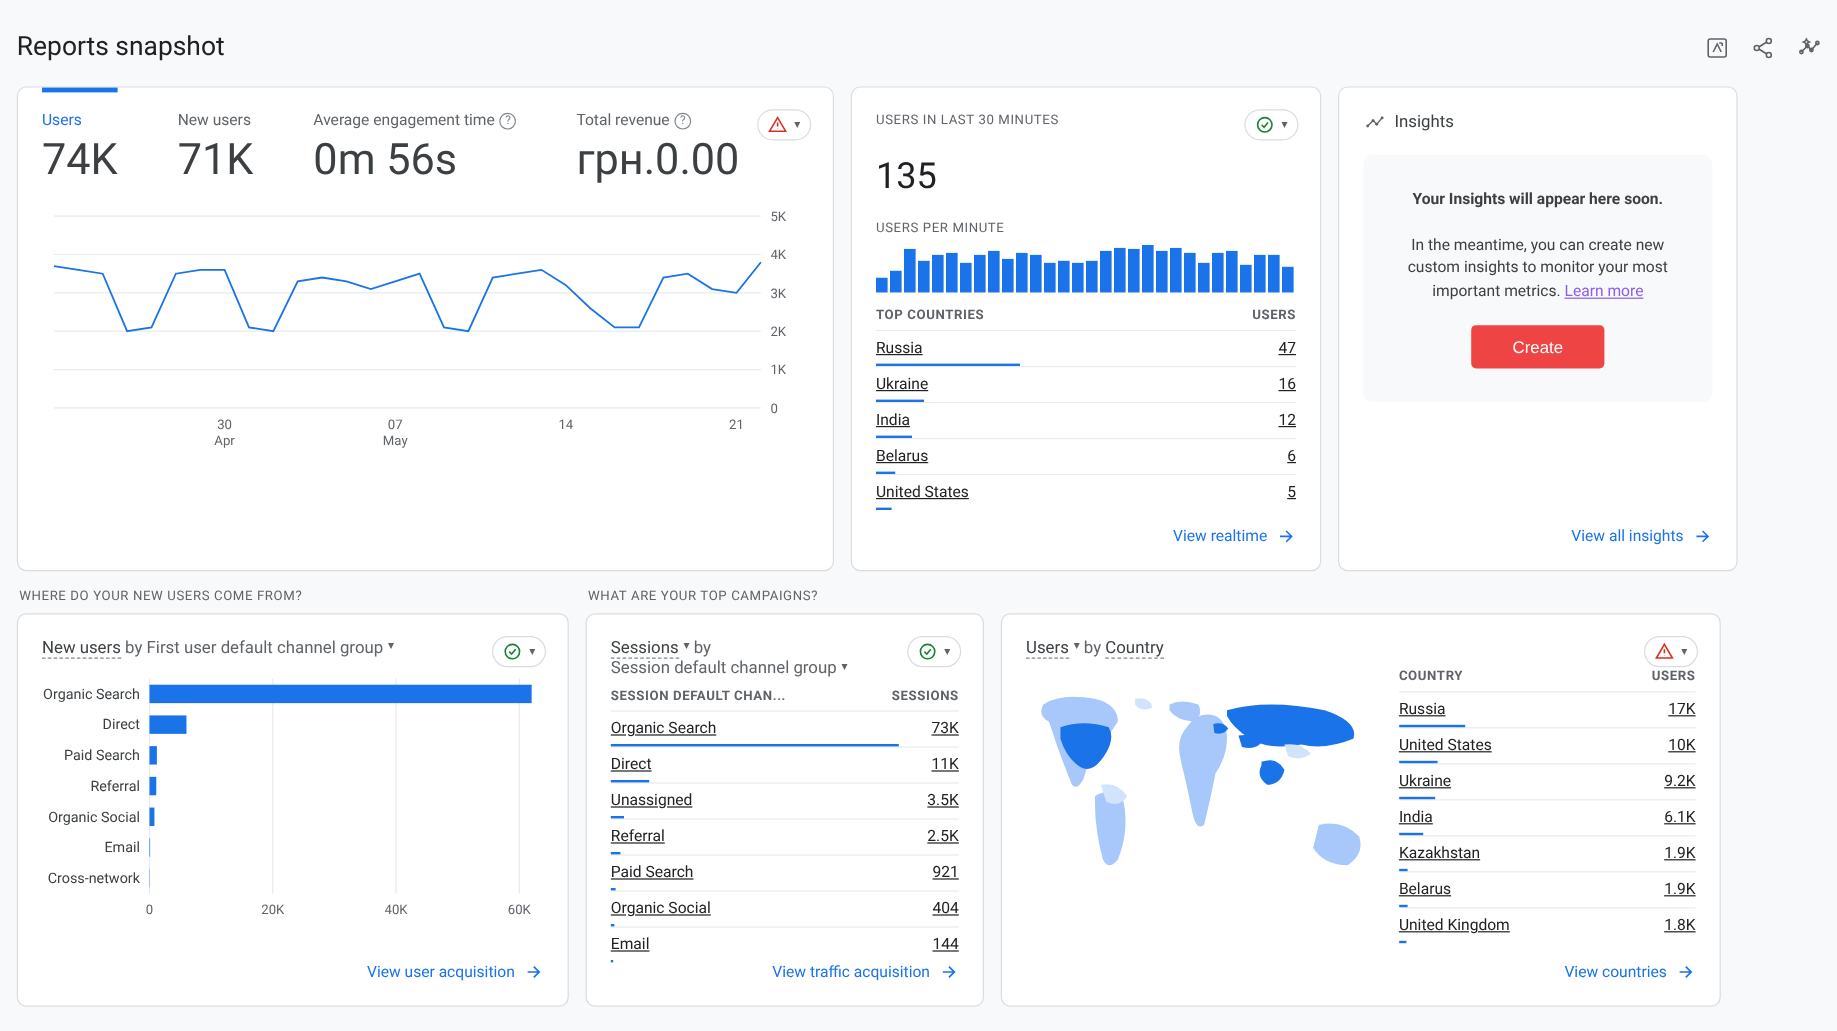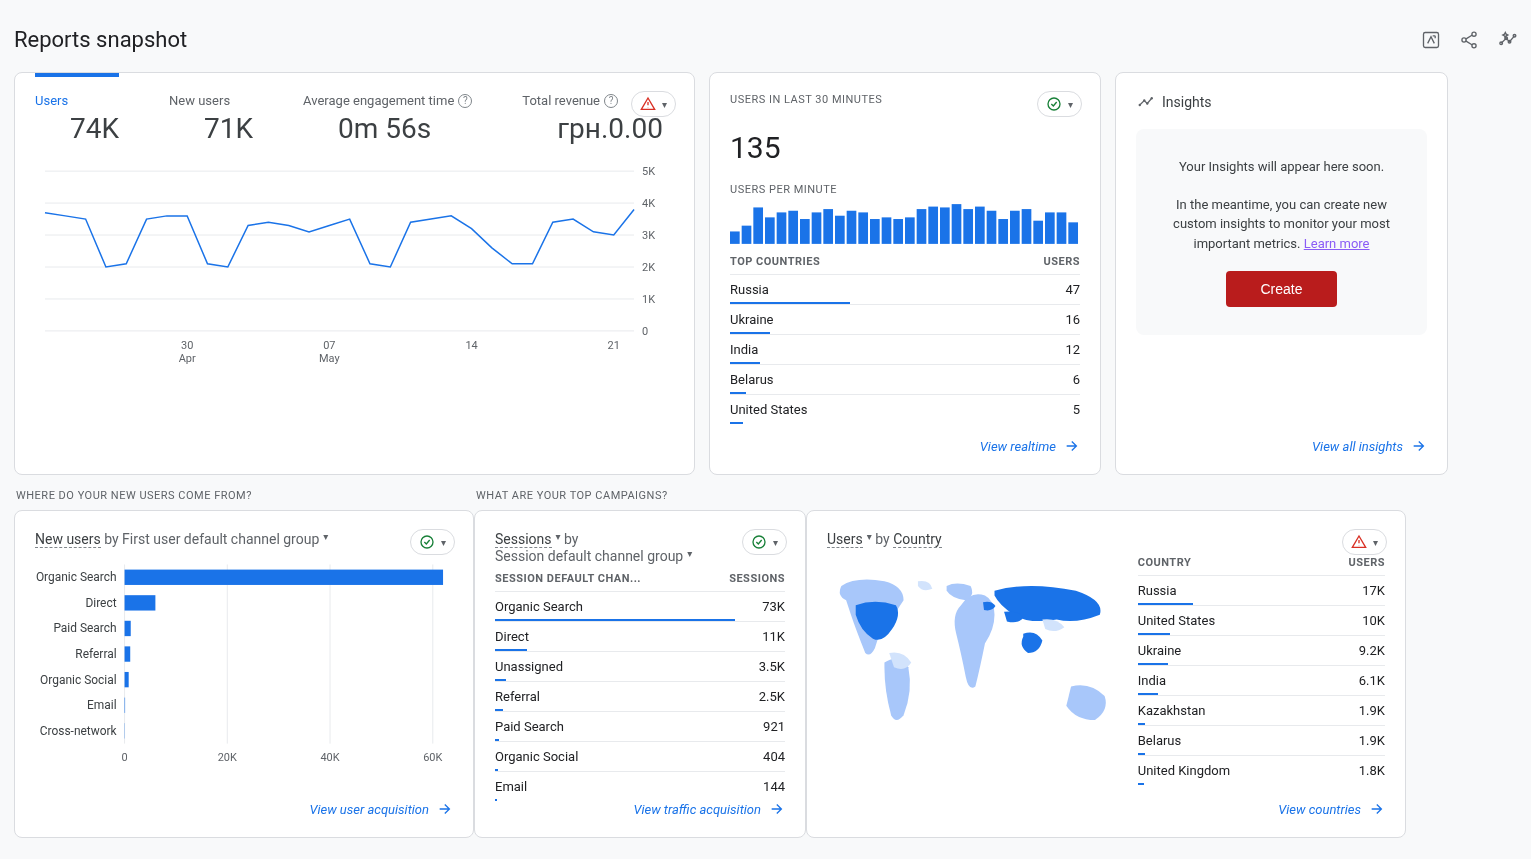--- a/index.html
+++ b/index.html
@@ -7,44 +7,44 @@
   .header { display: flex; justify-content: space-between; align-items: center; padding: 12px 14px 20px; margin-top: 15px; }
   .header h1 { font-size: 22px; font-weight: 400; color: #202124; }
   .header-icons { display: flex; gap: 18px; }
   .header-icons svg { width: 20px; height: 20px; stroke: #5f6368; fill: none; stroke-width: 1.6; cursor: pointer; }
   .grid { display: grid; grid-template-columns: 681px 392px 333px; gap: 14px; padding: 0 14px 14px; }
   .card { background: #fff; border: 1px solid #dadce0; border-radius: 8px; padding: 20px; position: relative; }
   .metrics-row { display: flex; gap: 50px; }
   .metric { display: flex; flex-direction: column; gap: 4px; }
   .metric-label { font-size: 13px; color: #5f6368; display: flex; gap: 4px; align-items: center; }
   .metric-label.active { color: #1a73e8; }
-  .metric-value { font-size: 28px; font-weight: 400; color: #3c4043; margin-left: 35px; }
+  .metric-value { font-size: 36px; font-weight: 400; color: #3c4043; }
   .metric.active { border-top: 4px solid #1a73e8; margin-top: -20px; padding-top: 16px; }
   .help-icon { display: inline-flex; width: 14px; height: 14px; border: 1px solid #80868b; border-radius: 50%; color: #80868b; font-size: 10px; align-items: center; justify-content: center; }
   .chip { position: absolute; top: 18px; right: 18px; display: inline-flex; align-items: center; gap: 6px; border: 1px solid #dadce0; border-radius: 16px; padding: 4px 8px; font-size: 12px; cursor: pointer; }
   .chip svg { width: 16px; height: 16px; }
   .chip .chev { font-size: 10px; color: #5f6368; }
   svg.line-chart { width: 100%; height: 210px; margin-top: 16px; }
   .realtime-title { font-size: 11px; letter-spacing: 0.5px; color: #5f6368; text-transform: uppercase; }
   .realtime-value { font-size: 30px; font-weight: 400; margin-top: 24px; }
   .subhead { font-size: 11px; letter-spacing: 0.5px; color: #5f6368; text-transform: uppercase; margin-top: 18px; margin-bottom: 8px; }
   svg.spark { width: 100%; height: 40px; }
   .table-head { display: flex; justify-content: space-between; font-size: 11px; letter-spacing: 0.5px; color: #5f6368; text-transform: uppercase; padding: 6px 0; margin-top: 2px; font-weight: bold;}
-  .trow { display: flex; justify-content: space-between; padding: 7px 0; border-top: 1px solid #e8eaed; font-size: 13px; }
+  .trow { display: flex; justify-content: space-between; padding: 7px 0; border-top: 1px solid #e8eaed; font-size: 13px; text-decoration: underline; }
   .trow .bar-under { position: relative; }
   .trow .bar-under::after { content: ""; position: absolute; left: 0; bottom: -7px; height: 2px; background: #1a73e8; width: var(--w, 0); }
-  .card-link { text-align: right; margin-top: 14px; color: #1a73e8; font-size: 13px; display: flex; align-items: center; justify-content: flex-end; gap: 8px; cursor: pointer; font-style: italic; }
+  .card-link { text-align: right; margin-top: 14px; color: #1a73e8; font-size: 13px; display: flex; align-items: center; justify-content: flex-end; gap: 8px; cursor: pointer; }
   .card-link svg { width: 16px; height: 16px; fill: #1a73e8; }
   .insights-head { display: flex; align-items: center; gap: 8px; font-size: 14px; color: #3c4043; }
   .insights-box { background: #f8f9fa; border-radius: 8px; padding: 28px 20px; text-align: center; margin-top: 18px; }
   .insights-box p { font-size: 13px; color: #3c4043; line-height: 1.5; }
   .insights-box a { color: #8b5cf6; text-decoration: underline; cursor: pointer; }
-  .btn-primary { background: #b91c1c; color: #fff; border: none; border-radius: 4px; padding: 10px 34px; font-size: 14px; cursor: pointer; margin-top: 18px; }
+  .btn-primary { background: #ef4444; color: #fff; border: none; border-radius: 4px; padding: 10px 34px; font-size: 14px; cursor: pointer; margin-top: 18px; }
   .section-label { font-size: 11px; letter-spacing: 0.5px; color: #5f6368; text-transform: uppercase; padding: 0 0 8px 2px; }
-  .grid2 { display: grid; grid-template-columns: 460px 332px 600px; gap: 0; padding: 0 14px 14px; align-items: stretch; }
+  .grid2 { display: grid; grid-template-columns: 460px 332px 600px; gap: 14px; padding: 0 14px 14px; align-items: stretch; }
   .col { display: flex; flex-direction: column; }
   .card-title { font-size: 14px; color: #5f6368; }
   .card-title .dim { color: #5f6368; }
   .card-title .und { border-bottom: 1px dashed #80868b; color: #3c4043;}
   .drop { display: inline-flex; gap: 4px; cursor: pointer; }
   .drop::after { content: "▾"; font-size: 10px; color: #5f6368; }
   svg.hbar { width: 100%; height: 210px; margin-top: 12px; }
   .usercountry { display: flex; gap: 14px; }
   .map { flex: 1.2; }
   .country-table { flex: 1; }
@@ -211,21 +211,21 @@
       <svg width="18" height="18" viewBox="0 0 24 24" fill="#5f6368">
           <circle cx="5" cy="16" r="1.6"></circle>
           <circle cx="11" cy="10" r="1.6"></circle>
           <circle cx="15" cy="14" r="1.6"></circle>
           <circle cx="21" cy="7" r="1.6"></circle>
           <path d="M5 16 L11 10 L15 14 L21 7" stroke="#5f6368" fill="none" stroke-width="1.6"></path>
         </svg>
       <span>Insights</span>
     </div>
     <div class="insights-box">
-      <p style="font-weight:400;">Your Insights will appear here soon.</p>
+      <p style="font-weight:700;">Your Insights will appear here soon.</p>
       <p style="margin-top:18px;"><span>In the meantime, you can create new custom insights to monitor your most important metrics. </span><a>Learn more</a></p>
       <button class="btn-primary">Create</button>
     </div>
     <div class="card-link" style="margin-top:auto;">
       <span>View all insights</span>
       <svg viewBox="0 0 24 24">
           <path d="M4 11h12l-5-5 1.4-1.4L20 12l-7.6 7.4L11 18l5-5H4z"></path>
         </svg>
     </div>
   </div>

